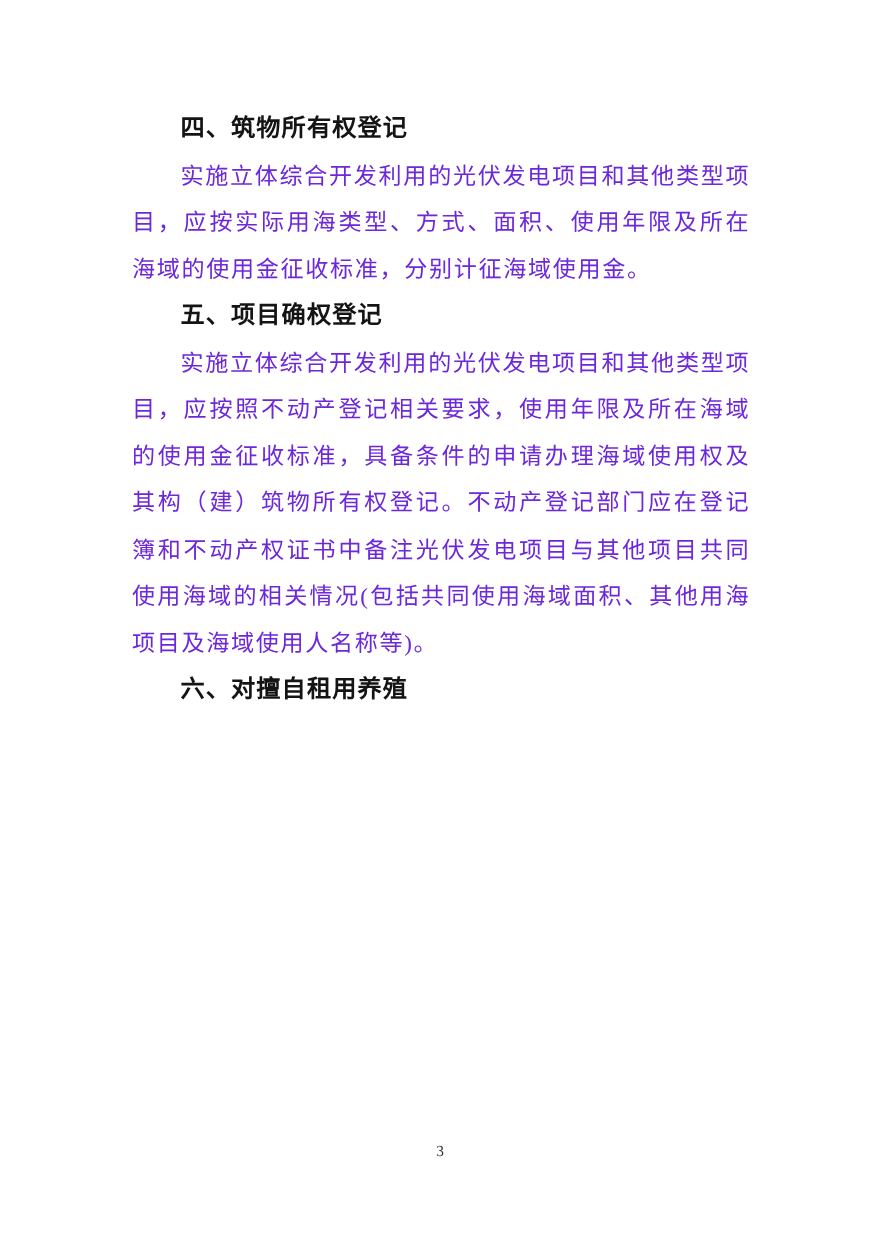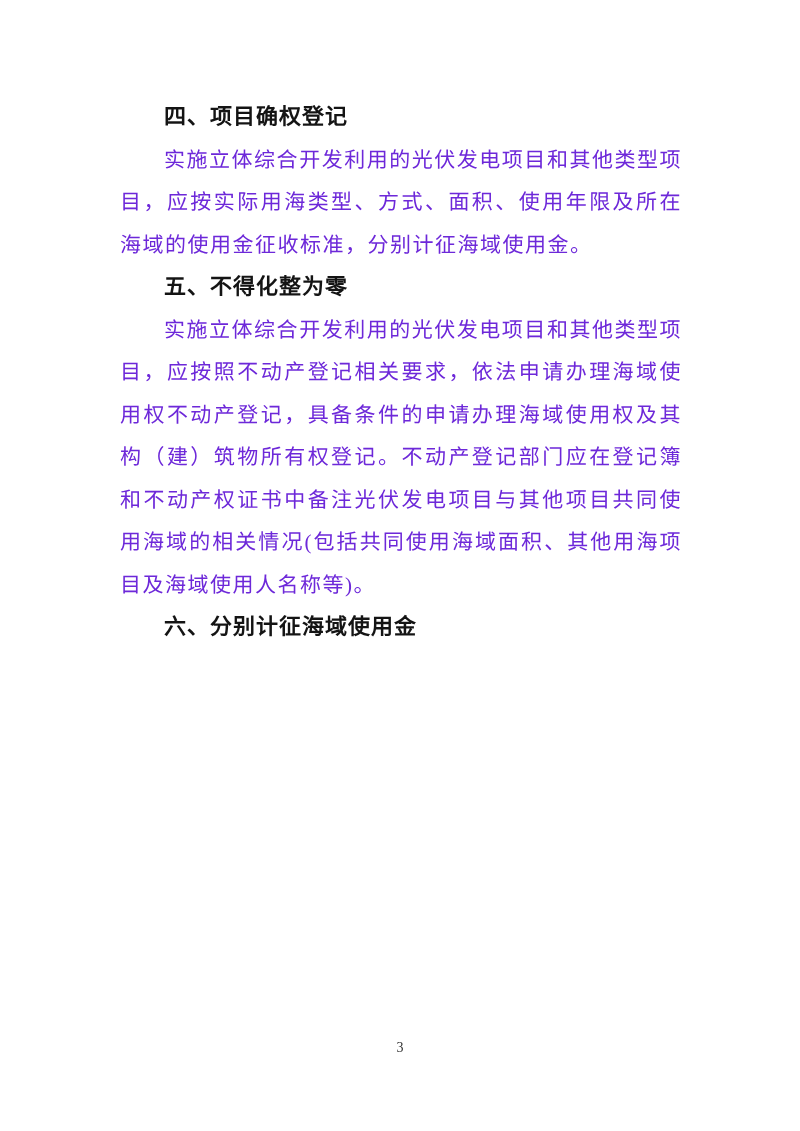--- a/index.html
+++ b/index.html
@@ -54,29 +54,29 @@
     font-family: "Liberation Serif", "DejaVu Serif", serif;
   }
 </style>
 </head>
 <body>
 
 <div class="page">
   <div class="content">
 
     <section>
-      <div class="section-heading">四、项目确权登记</div>
+      <div class="section-heading">四、筑物所有权登记</div>
       <p class="section-paragraph">实施立体综合开发利用的光伏发电项目和其他类型项目，应按实际用海类型、方式、面积、使用年限及所在海域的使用金征收标准，分别计征海域使用金。</p>
     </section>
 
     <section>
-      <div class="section-heading">五、不得化整为零</div>
-      <p class="section-paragraph">实施立体综合开发利用的光伏发电项目和其他类型项目，应按照不动产登记相关要求，依法申请办理海域使用权不动产登记，具备条件的申请办理海域使用权及其构（建）筑物所有权登记。不动产登记部门应在登记簿和不动产权证书中备注光伏发电项目与其他项目共同使用海域的相关情况(包括共同使用海域面积、其他用海项目及海域使用人名称等)。</p>
+      <div class="section-heading">五、项目确权登记</div>
+      <p class="section-paragraph">实施立体综合开发利用的光伏发电项目和其他类型项目，应按照不动产登记相关要求，使用年限及所在海域的使用金征收标准，具备条件的申请办理海域使用权及其构（建）筑物所有权登记。不动产登记部门应在登记簿和不动产权证书中备注光伏发电项目与其他项目共同使用海域的相关情况(包括共同使用海域面积、其他用海项目及海域使用人名称等)。</p>
     </section>
 
     <section>
-      <div class="section-heading">六、分别计征海域使用金</div>
+      <div class="section-heading">六、对擅自租用养殖</div>
     </section>
 
   </div>
 
   <div class="page-footer">3</div>
 </div>
 
 </body></html>

